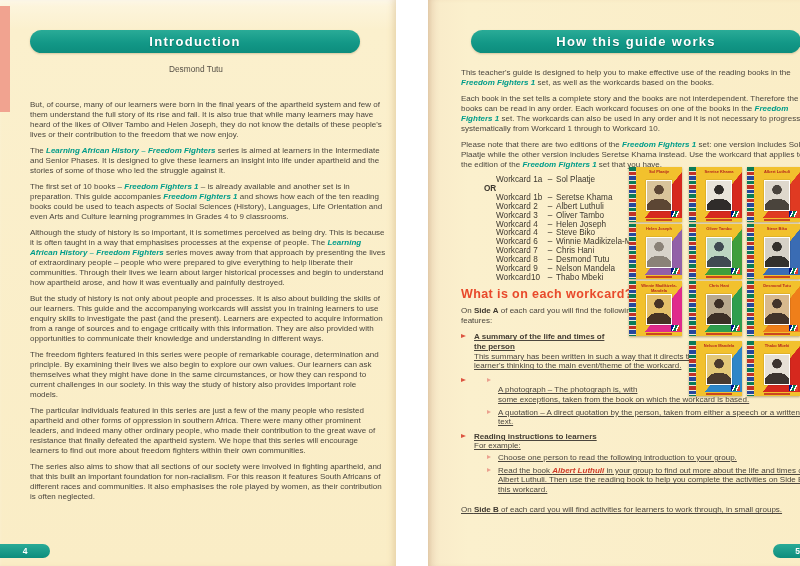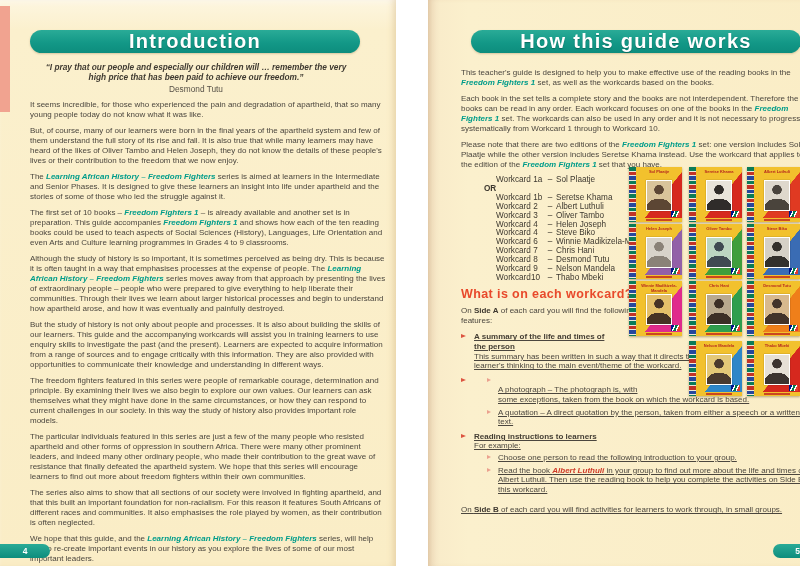--- a/index.html
+++ b/index.html
@@ -17,21 +17,21 @@
   .page-right{
     left:428px;
     background:linear-gradient(90deg,#f0ddbe 0,#f9ecca 12px,#fbf0cd 40px,#faedc6 100%);
     box-shadow:inset 5px 0 6px -4px rgba(170,120,70,.30);
   }
   .pink-strip{position:absolute;left:0;top:6px;width:10px;height:106px;background:#f1a390;z-index:6;}
 
   .header-pill{
     position:absolute;top:30px;height:23px;width:330px;
     background:linear-gradient(180deg,#2aab97 0,#139887 55%,#0d8d7d 100%);
-    border-radius:12px;color:#fff;font-weight:bold;font-size:20px;letter-spacing:1.3px;
+    border-radius:12px;color:#fff;font-weight:bold;font-size:13px;letter-spacing:1.3px;
     text-align:center;line-height:23px;text-shadow:0 1px 1px rgba(0,70,60,.5);
     box-shadow:0 1px 2px rgba(110,80,30,.25);
   }
   .page-left .header-pill{left:30px;}
   .page-right .header-pill{left:43px;}
 
   .quote{position:absolute;left:38px;top:62px;width:316px;text-align:center;
     font-size:8.3px;line-height:10px;color:#3f3a31;font-weight:bold;font-style:italic;}
   .quote-author{font-weight:normal;font-style:normal;margin-top:2px;color:#575147;}
 
@@ -91,34 +91,31 @@
   .c-band{position:absolute;left:0;right:0;bottom:0;height:4px;background:#f2c12d;
     display:flex;align-items:center;justify-content:center;}
   .c-band i{display:block;width:58%;height:1.5px;background:rgba(193,39,29,.8);}
 </style>
 </head>
 <body>
 
 <div class="page page-left">
   <div class="header-pill">Introduction</div>
   <div class="quote">
-    <div>“I pray that our people and especially our children will … remember the very high price that has been paid to achieve our freedom.”</div>
     <div class="quote-author">Desmond Tutu</div>
   </div>
   <div class="body-left" id="left-paragraphs">
-      <p class="para"><span>It seems incredible, for those who experienced the pain and degradation of apartheid, that so many young people today do not know what it was like.</span></p>
       <p class="para"><span>But, of course, many of our learners were born in the final years of the apartheid system and few of them understand the full story of its rise and fall. It is also true that while many learners may have heard of the likes of Oliver Tambo and Helen Joseph, they do not know the details of these people's lives or their contribution to the freedom that we now enjoy.</span></p>
       <p class="para"><span>The </span><span class="seg-teal">Learning African History – Freedom Fighters</span><span> series is aimed at learners in the Intermediate and Senior Phases. It is designed to give these learners an insight into life under apartheid and the stories of some of those who led the struggle against it.</span></p>
       <p class="para"><span>The first set of 10 books – </span><span class="seg-teal">Freedom Fighters 1</span><span> – is already available and another set is in preparation. This guide accompanies </span><span class="seg-teal">Freedom Fighters 1</span><span> and shows how each of the ten reading books could be used to teach aspects of Social Sciences (History), Languages, Life Orientation and even Arts and Culture learning programmes in Grades 4 to 9 classrooms.</span></p>
       <p class="para"><span>Although the study of history is so important, it is sometimes perceived as being dry. This is because it is often taught in a way that emphasises processes at the expense of people. The </span><span class="seg-teal">Learning African History – Freedom Fighters</span><span> series moves away from that approach by presenting the lives of extraordinary people – people who were prepared to give everything to help liberate their communities. Through their lives we learn about larger historical processes and begin to understand how apartheid arose, and how it was eventually and painfully destroyed.</span></p>
       <p class="para"><span>But the study of history is not only about people and processes. It is also about building the skills of our learners. This guide and the accompanying workcards will assist you in training learners to use enquiry skills to investigate the past (and the present). Learners are expected to acquire information from a range of sources and to engage critically with this information. They are also provided with opportunities to communicate their knowledge and understanding in different ways.</span></p>
       <p class="para"><span>The freedom fighters featured in this series were people of remarkable courage, determination and principle. By examining their lives we also begin to explore our own values. Our learners can ask themselves what they might have done in the same circumstances, or how they can respond to current challenges in our society. In this way the study of history also provides important role models.</span></p>
       <p class="para"><span>The particular individuals featured in this series are just a few of the many people who resisted apartheid and other forms of oppression in southern Africa. There were many other prominent leaders, and indeed many other ordinary people, who made their contribution to the great wave of resistance that finally defeated the apartheid system. We hope that this series will encourage learners to find out more about freedom fighters within their own communities.</span></p>
       <p class="para"><span>The series also aims to show that all sections of our society were involved in fighting apartheid, and that this built an important foundation for non-racialism. For this reason it features South Africans of different races and communities. It also emphasises the role played by women, as their contribution is often neglected.</span></p>
-      <p class="para"><span>We hope that this guide, and the </span><span class="seg-teal">Learning African History – Freedom Fighters</span><span> series, will help you to re-create important events in our history as you explore the lives of some of our most important leaders.</span></p>
     </div>
   <div class="page-num page-num-left">4</div>
 </div>
 
 <div class="pink-strip"></div>
 
 <div class="page page-right">
   <div class="header-pill">How this guide works</div>
 
   <div class="body-right">

